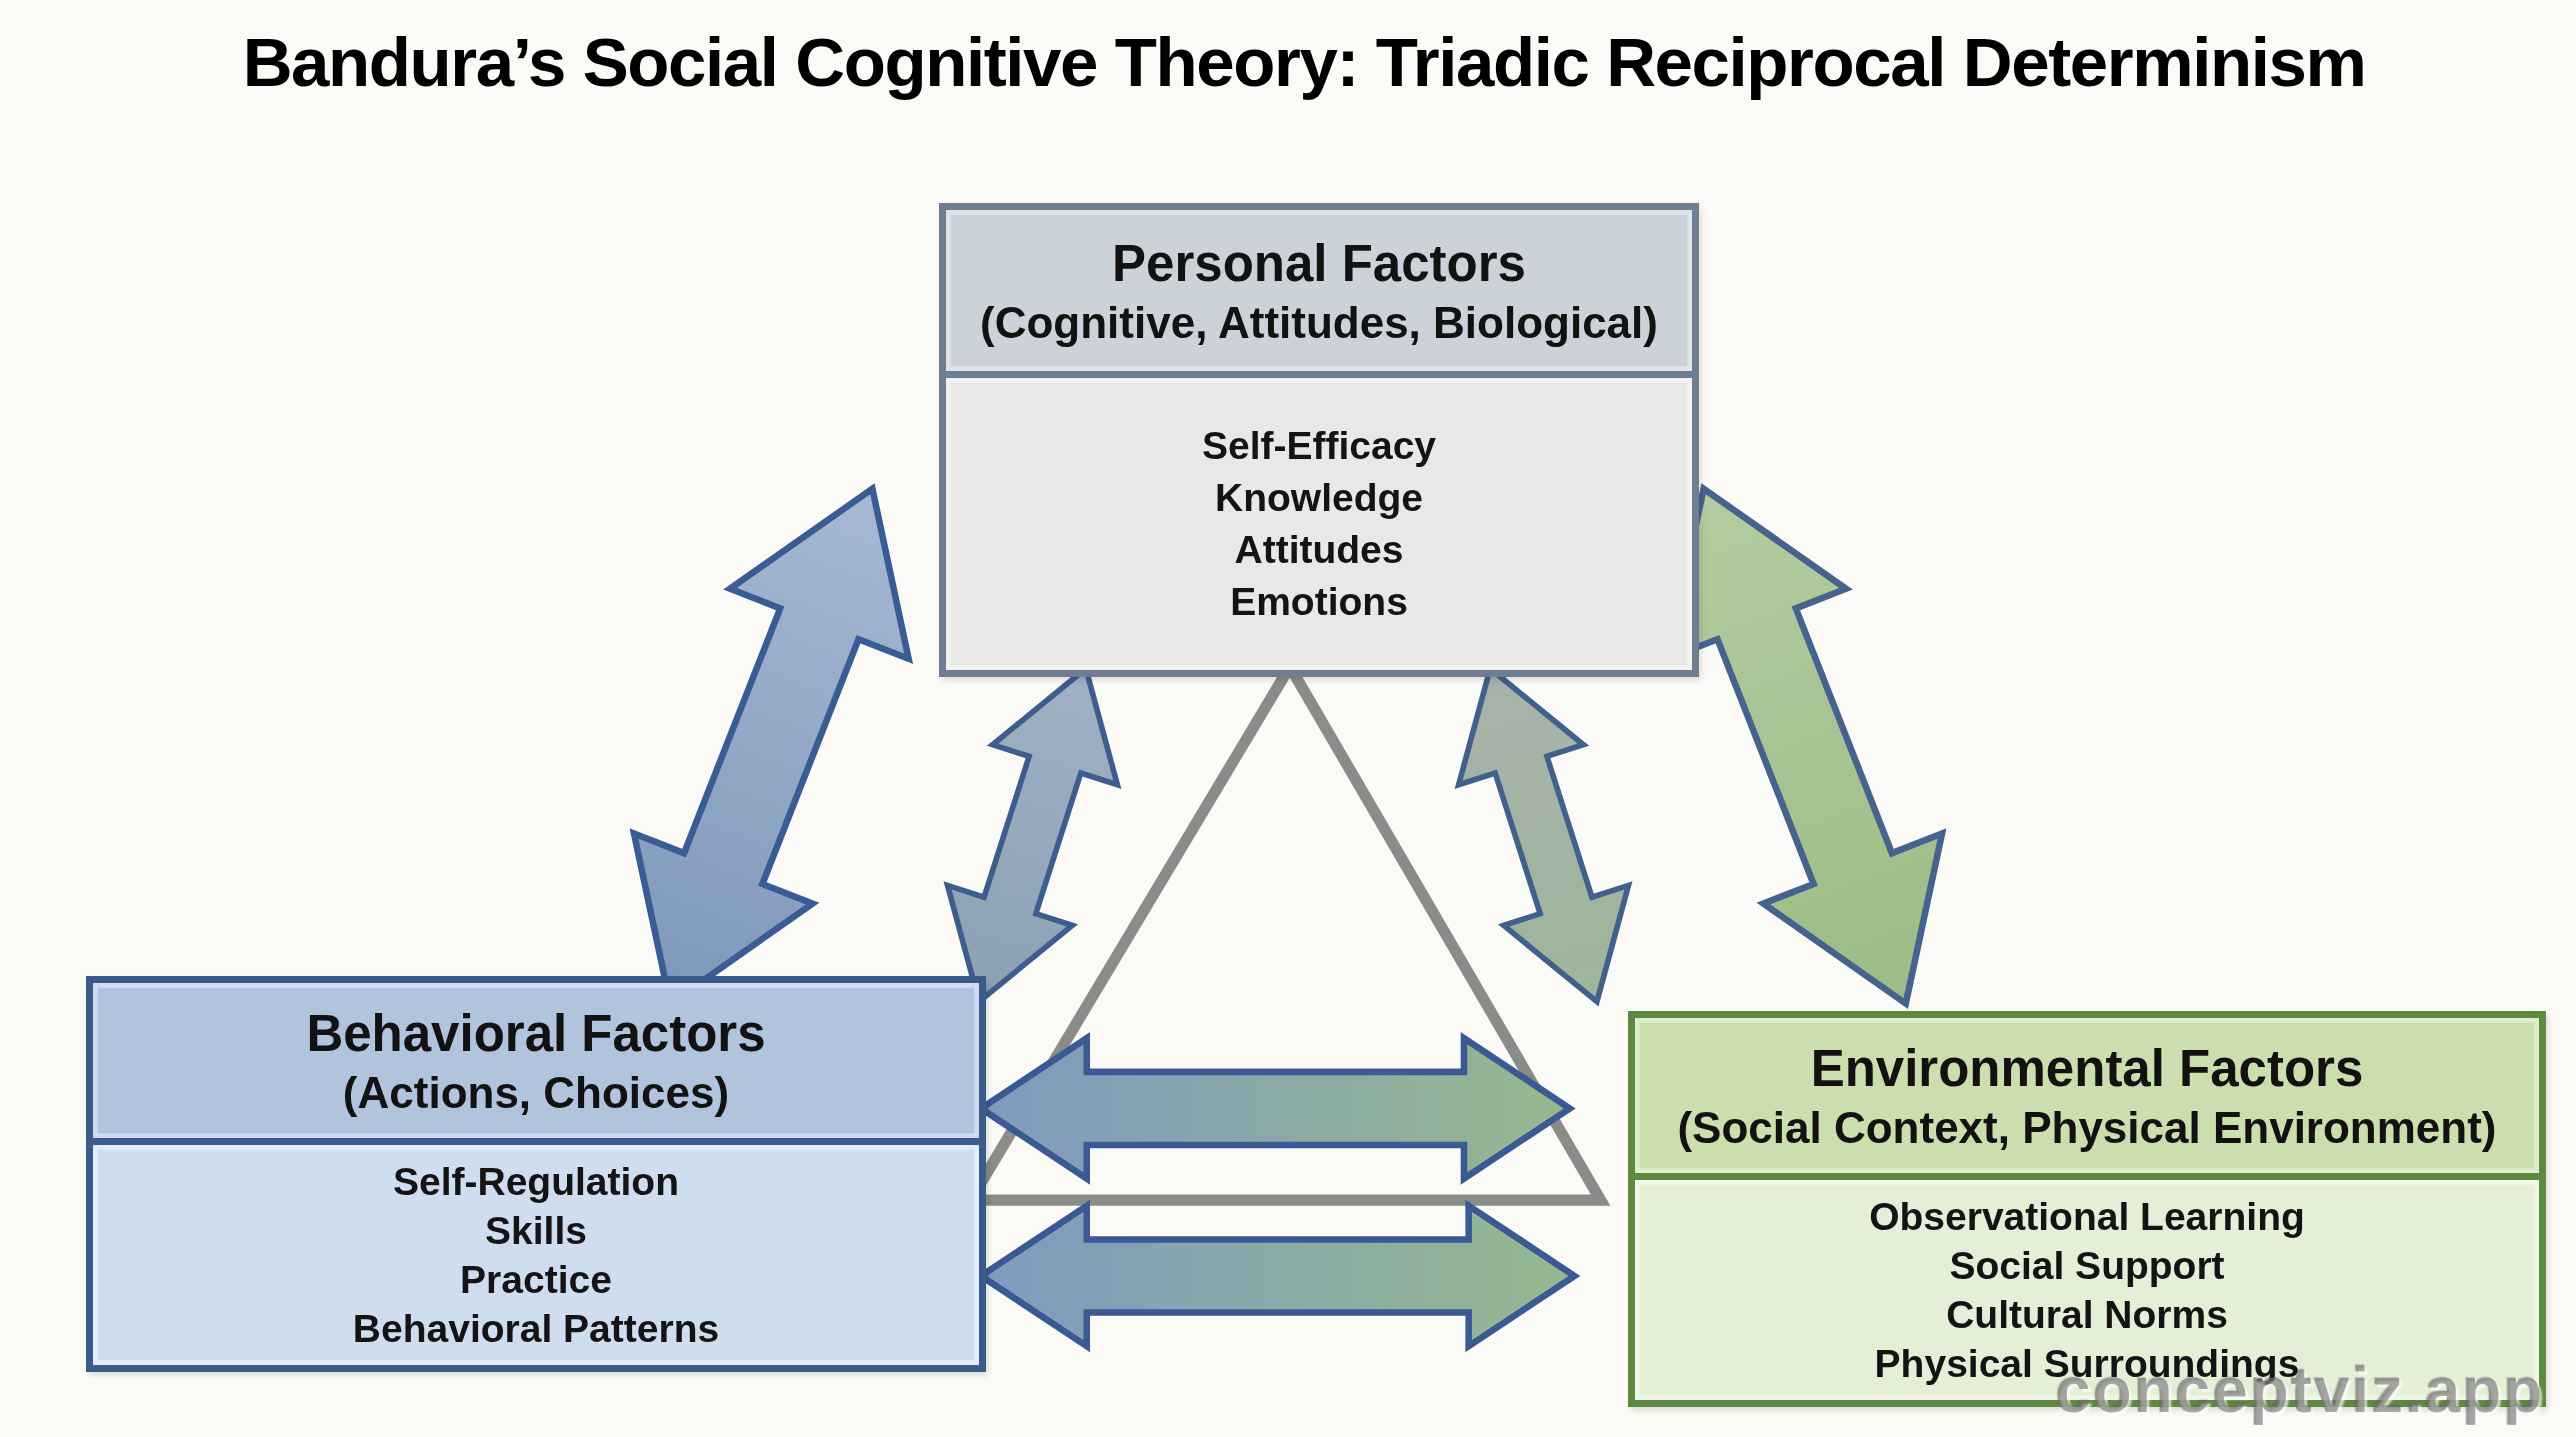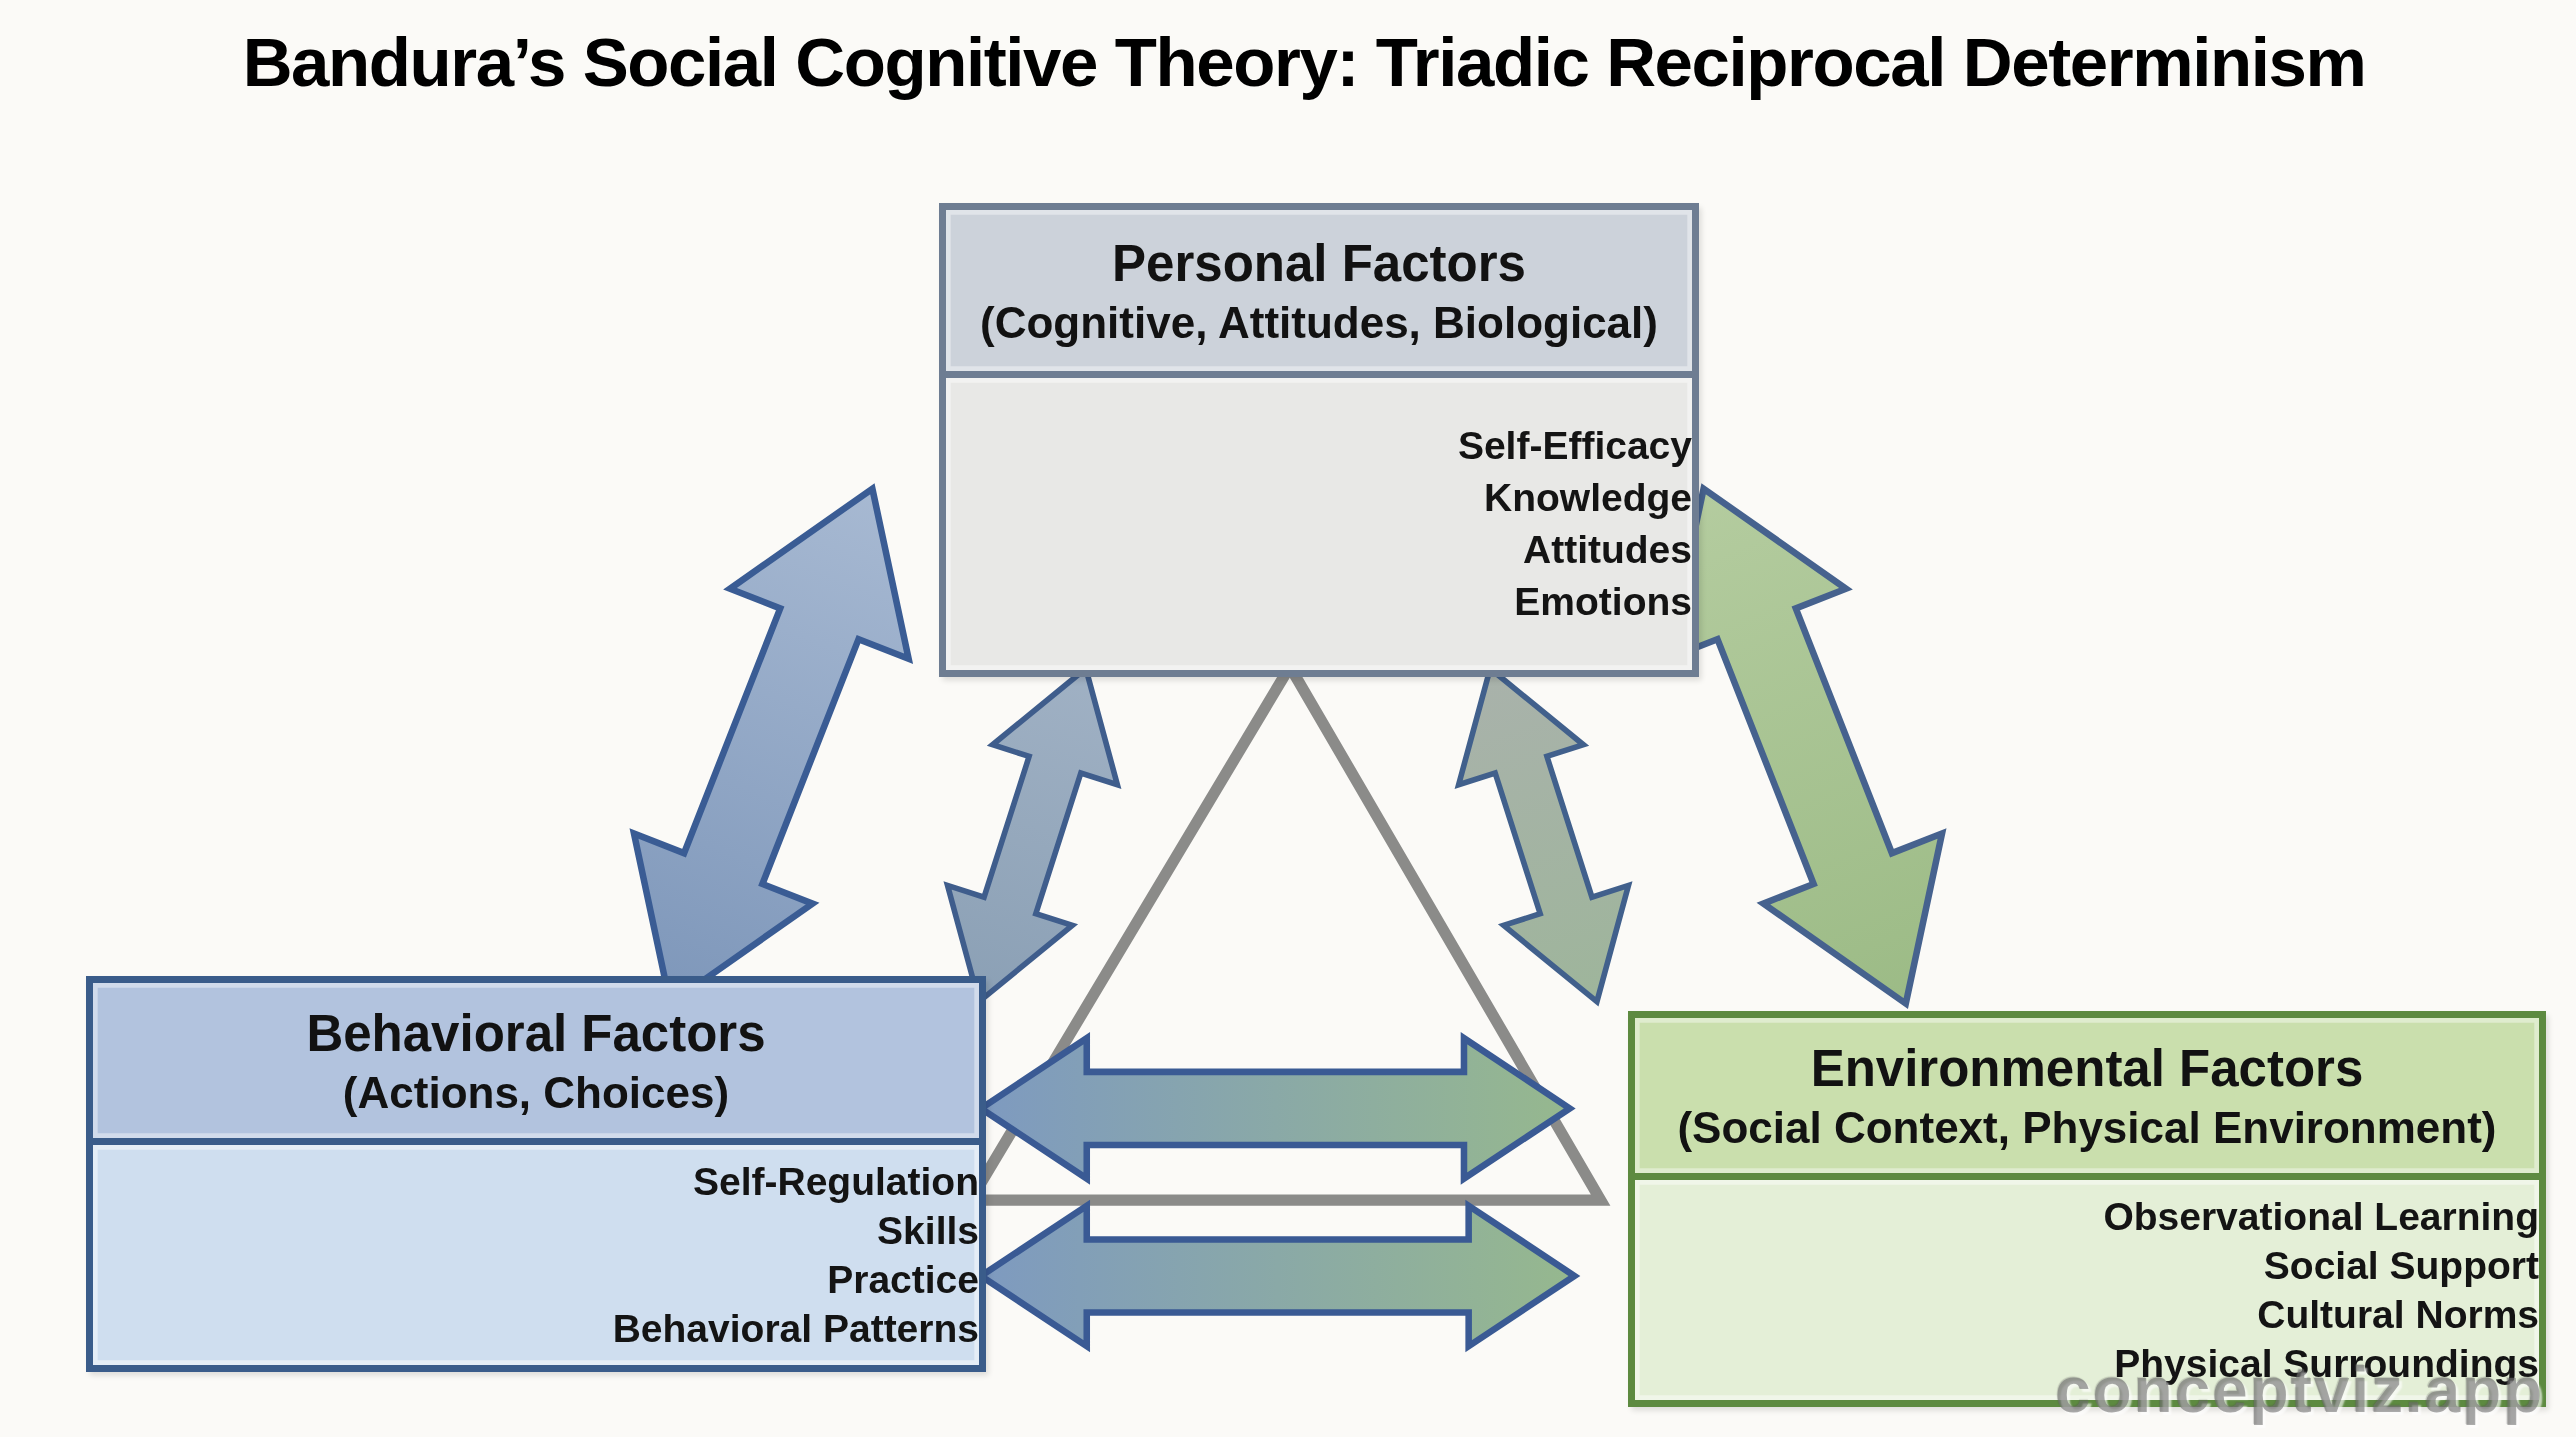--- a/index.html
+++ b/index.html
@@ -27,21 +27,21 @@
     box-shadow:2.8px 3.7px 5.6px rgba(0,0,0,0.12);
     margin-left:24px;
   }
   .box-header{
     display:flex;flex-direction:column;justify-content:center;align-items:center;
     box-shadow:inset 0 0 0 4.7px rgba(255,255,255,0.40);
     text-align:center;
   }
   .box-body{
     flex:1;
-    display:flex;flex-direction:column;justify-content:center;align-items:flex-end;
+    display:flex;flex-direction:column;justify-content:center;align-items:center;
     box-shadow:inset 0 0 0 4.7px rgba(255,255,255,0.45);
     text-align:center;
   }
   .box-title{font-size:51px;font-weight:700;color:#121212;line-height:1.28;}
   .box-subtitle{font-size:44px;font-weight:600;color:#121212;line-height:1.22;white-space:nowrap;}
   .box-item{font-weight:600;color:#141414;}
 
   
   .box-personal{
     left:915px;top:203px;width:746px;height:460px;

